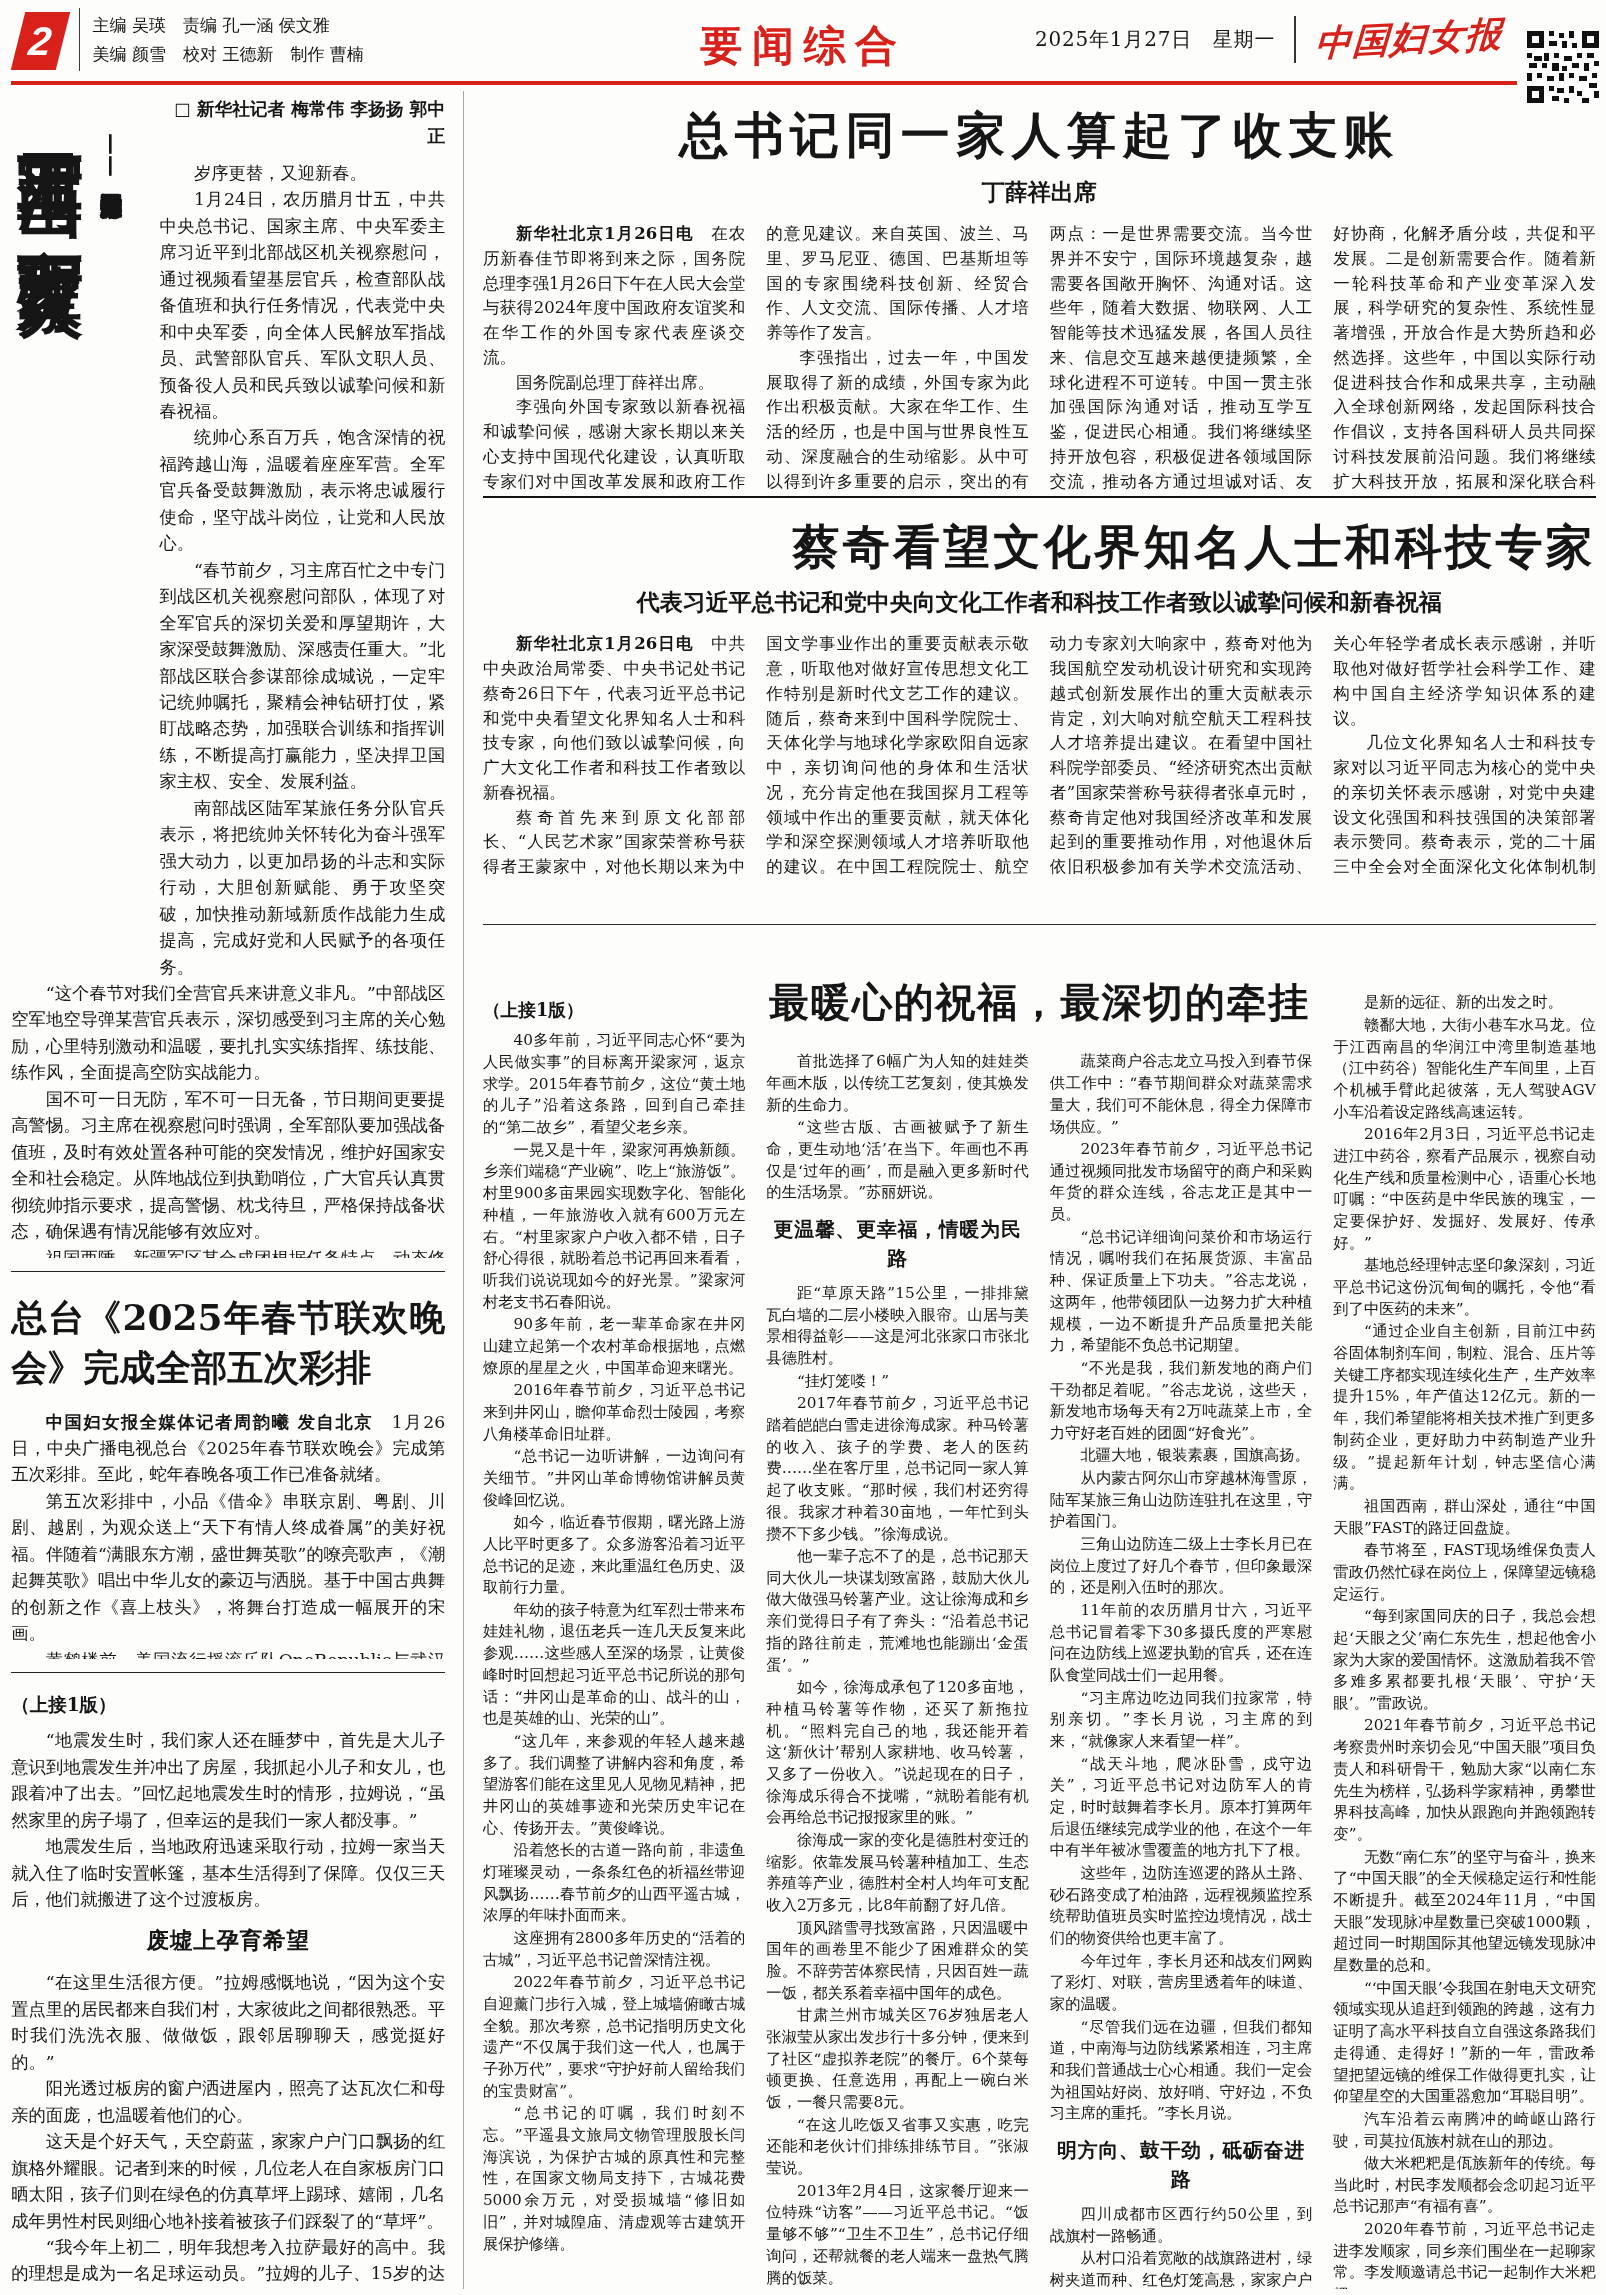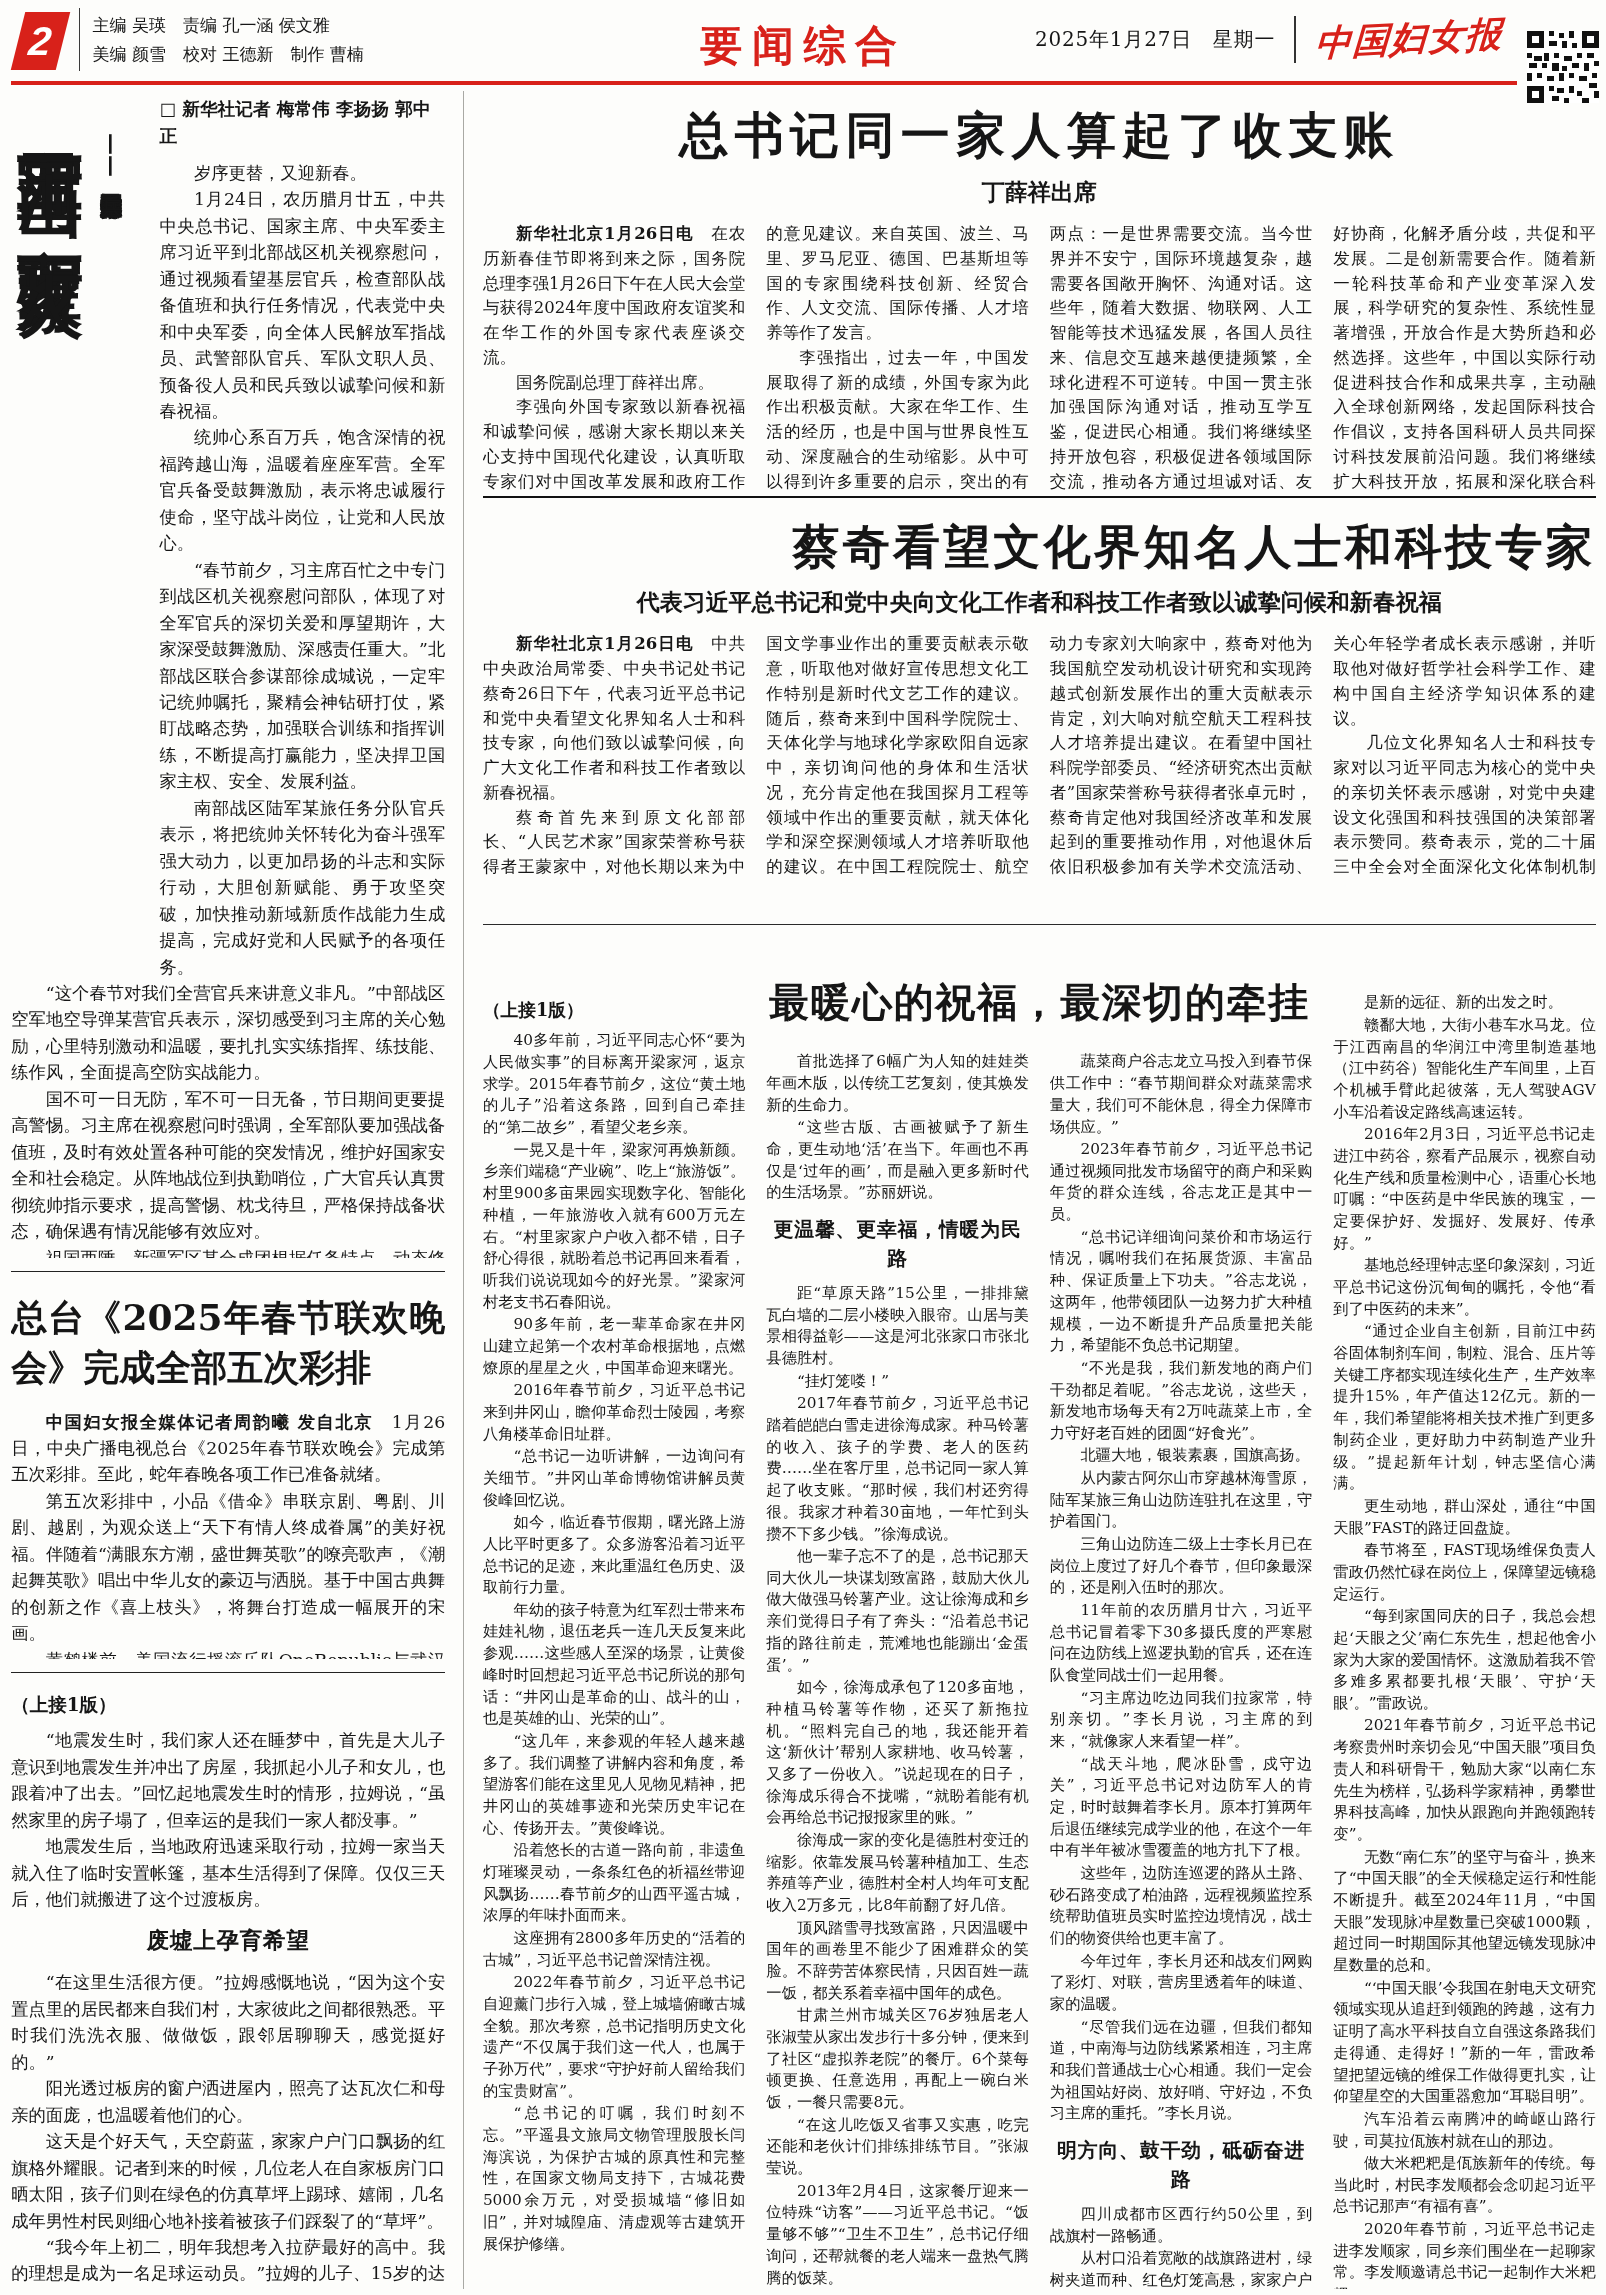--- a/index.html
+++ b/index.html
@@ -32,21 +32,21 @@
   .rule-mid{border:none;border-top:1.6px solid #2a2a2a;margin:3.2px 0;}
   
   .para{margin:0;text-indent:2em;text-align:justify;}
   .col-subhead{font-family:"Liberation Sans","DejaVu Sans",sans-serif;font-weight:bold;
       text-indent:0;text-align:center;margin:11.2px 0;font-size:1.3em;letter-spacing:0.8px;}
   
   .art-guard{height:1167px;overflow:hidden;font-size:17.3px;line-height:1.53;}
   .vh-wrap{float:left;width:137px;height:868px;writing-mode:vertical-lr;margin:4.8px 11.2px 4.8px 0;}
   .vh-main{font-size:66px;font-weight:900;line-height:1.18;letter-spacing:4.8px;}
   .vh-sub{font-size:22px;font-weight:bold;line-height:2.1;padding-top:37px;}
-  .guard-byline{font-weight:bold;font-size:17.7px;margin:3.2px 0 11.2px;text-align:left;text-indent:0;}
+  .guard-byline{font-weight:bold;font-size:17.7px;margin:3.2px 0 11.2px;text-align:right;text-indent:0;}
   
   .art-gala{height:374px;overflow:hidden;font-size:17.3px;line-height:1.53;}
   .gala-head{font-size:36px;font-weight:900;line-height:1.4;margin:6.4px 0 16px;text-align:justify;}
   
   .art-quake{flex:1;overflow:hidden;font-size:17.3px;line-height:1.53;}
   .continued{font-weight:bold;font-size:18.5px;margin:4.8px 0 8px;}
   
   .art-liqiang{height:400px;overflow:hidden;}
   .liq-head{text-align:center;font-size:49px;font-weight:900;letter-spacing:6.4px;margin:11.2px 0 3.2px;white-space:nowrap;}
   .deck{text-align:center;font-size:23px;font-weight:bold;margin:8px 0 14.5px;}
@@ -268,21 +268,21 @@
                 <p class="para">从村口沿着宽敞的战旗路进村，绿树夹道而种、红色灯笼高悬，家家户户院里挂满油亮亮的腊肉腊肠，映衬出富足年景。</p>
               </div>
           </div>
           <div class="w-col w-col4">
             <div>
                 <p class="para">是新的远征、新的出发之时。</p>
                 <p class="para">赣鄱大地，大街小巷车水马龙。位于江西南昌的华润江中湾里制造基地（江中药谷）智能化生产车间里，上百个机械手臂此起彼落，无人驾驶AGV小车沿着设定路线高速运转。</p>
                 <p class="para">2016年2月3日，习近平总书记走进江中药谷，察看产品展示，视察自动化生产线和质量检测中心，语重心长地叮嘱：“中医药是中华民族的瑰宝，一定要保护好、发掘好、发展好、传承好。”</p>
                 <p class="para">基地总经理钟志坚印象深刻，习近平总书记这份沉甸甸的嘱托，令他“看到了中医药的未来”。</p>
                 <p class="para">“通过企业自主创新，目前江中药谷固体制剂车间，制粒、混合、压片等关键工序都实现连续化生产，生产效率提升15%，年产值达12亿元。新的一年，我们希望能将相关技术推广到更多制药企业，更好助力中药制造产业升级。”提起新年计划，钟志坚信心满满。</p>
-                <p class="para">更生动地，群山深处，通往“中国天眼”FAST的路迂回盘旋。</p>
+                <p class="para">祖国西南，群山深处，通往“中国天眼”FAST的路迂回盘旋。</p>
                 <p class="para">春节将至，FAST现场维保负责人雷政仍然忙碌在岗位上，保障望远镜稳定运行。</p>
                 <p class="para">“每到家国同庆的日子，我总会想起‘天眼之父’南仁东先生，想起他舍小家为大家的爱国情怀。这激励着我不管多难多累都要扎根‘天眼’、守护‘天眼’。”雷政说。</p>
                 <p class="para">2021年春节前夕，习近平总书记考察贵州时亲切会见“中国天眼”项目负责人和科研骨干，勉励大家“以南仁东先生为榜样，弘扬科学家精神，勇攀世界科技高峰，加快从跟跑向并跑领跑转变”。</p>
                 <p class="para">无数“南仁东”的坚守与奋斗，换来了“中国天眼”的全天候稳定运行和性能不断提升。截至2024年11月，“中国天眼”发现脉冲星数量已突破1000颗，超过同一时期国际其他望远镜发现脉冲星数量的总和。</p>
                 <p class="para">“‘中国天眼’令我国在射电天文研究领域实现从追赶到领跑的跨越，这有力证明了高水平科技自立自强这条路我们走得通、走得好！”新的一年，雷政希望把望远镜的维保工作做得更扎实，让仰望星空的大国重器愈加“耳聪目明”。</p>
                 <p class="para">汽车沿着云南腾冲的崎岖山路行驶，司莫拉佤族村就在山的那边。</p>
                 <p class="para">做大米粑粑是佤族新年的传统。每当此时，村民李发顺都会念叨起习近平总书记那声“有福有喜”。</p>
                 <p class="para">2020年春节前，习近平总书记走进李发顺家，同乡亲们围坐在一起聊家常。李发顺邀请总书记一起制作大米粑粑。</p>
               </div>
           </div>

